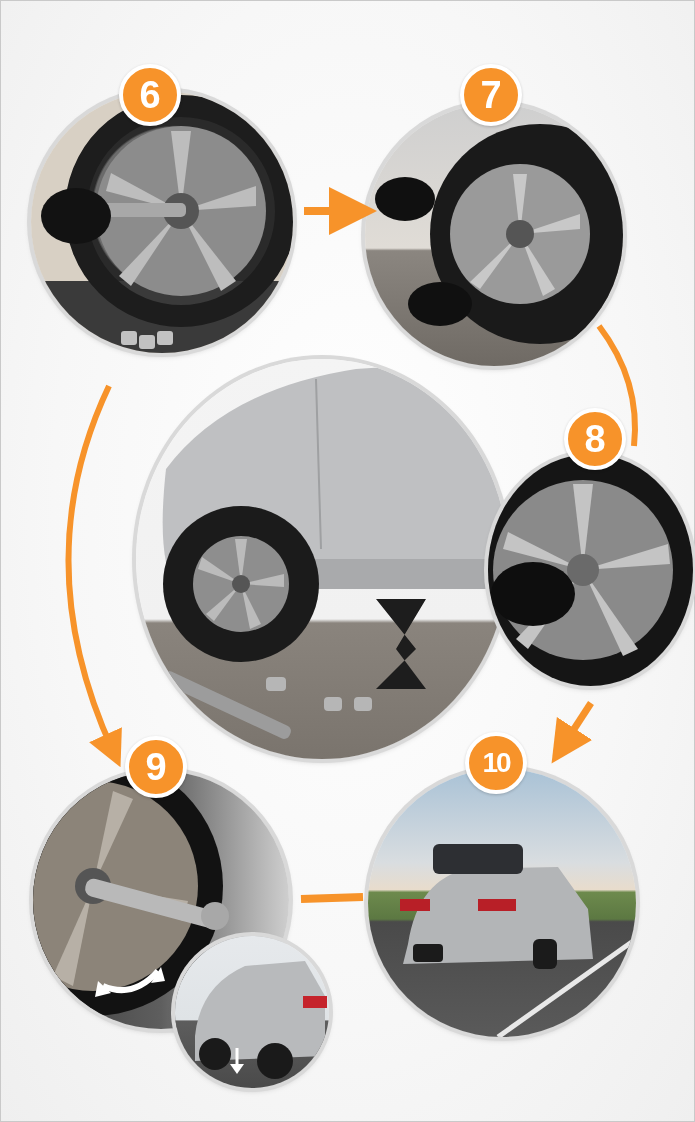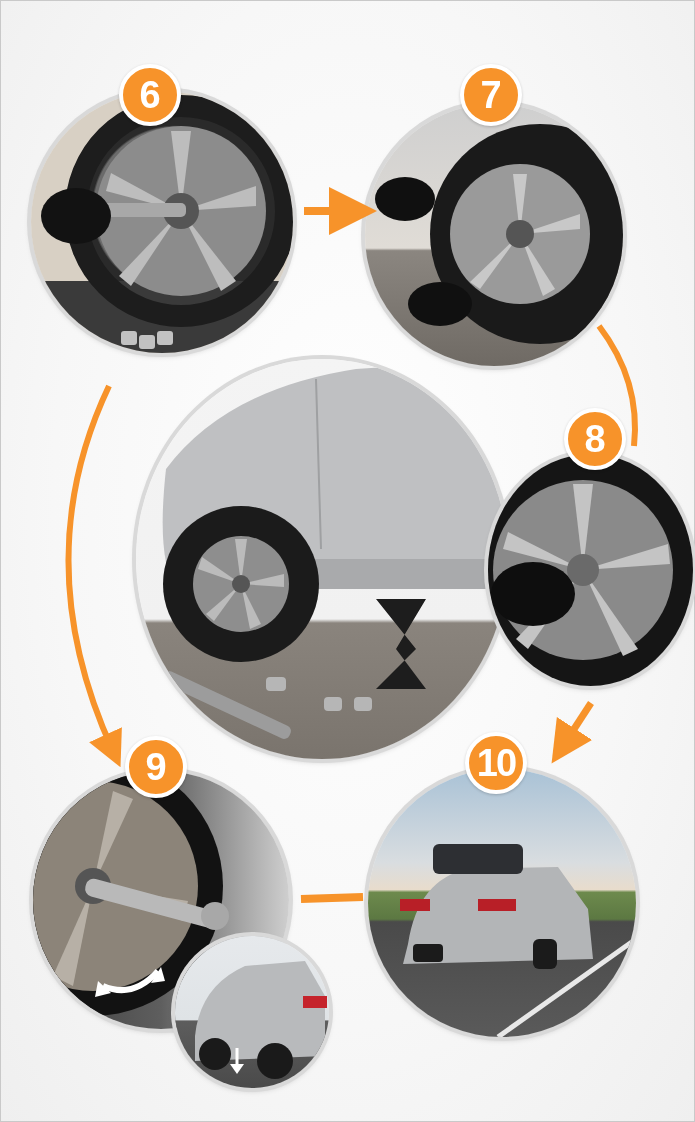--- a/index.html
+++ b/index.html
@@ -5,21 +5,21 @@
   html,body{margin:0;padding:0;}
   body{width:695px;height:1122px;overflow:hidden;font-family:"Liberation Sans",sans-serif;}
   .frame{position:relative;width:693px;height:1120px;border:1px solid #c9c9c9;
     background:radial-gradient(ellipse at 50% 45%, #ffffff 0%, #f7f7f7 60%, #efefef 100%);}
   .circle{position:absolute;border-radius:50%;overflow:hidden;
     box-shadow:0 0 0 4px #d9d9d9, 0 2px 6px rgba(0,0,0,0.25);}
   .badge{position:absolute;width:62px;height:62px;border-radius:50%;
     background:#f7932a;border:4px solid #ffffff;box-sizing:border-box;
     display:flex;align-items:center;justify-content:center;color:#fff;
     font-weight:bold;font-size:38px;box-shadow:0 1px 3px rgba(0,0,0,0.2);z-index:5;}
-  .badge.two{font-size:38px;letter-spacing:-2px;}
+  .badge.two{font-size:28px;letter-spacing:-2px;}
   svg.overlay{position:absolute;left:0;top:0;pointer-events:none;z-index:3;}
   .photo{position:absolute;inset:0;}
 </style>
 </head>
 <body>
 
 <div class="frame">
 
   <svg class="overlay" width="695" height="1122">
     <defs>

